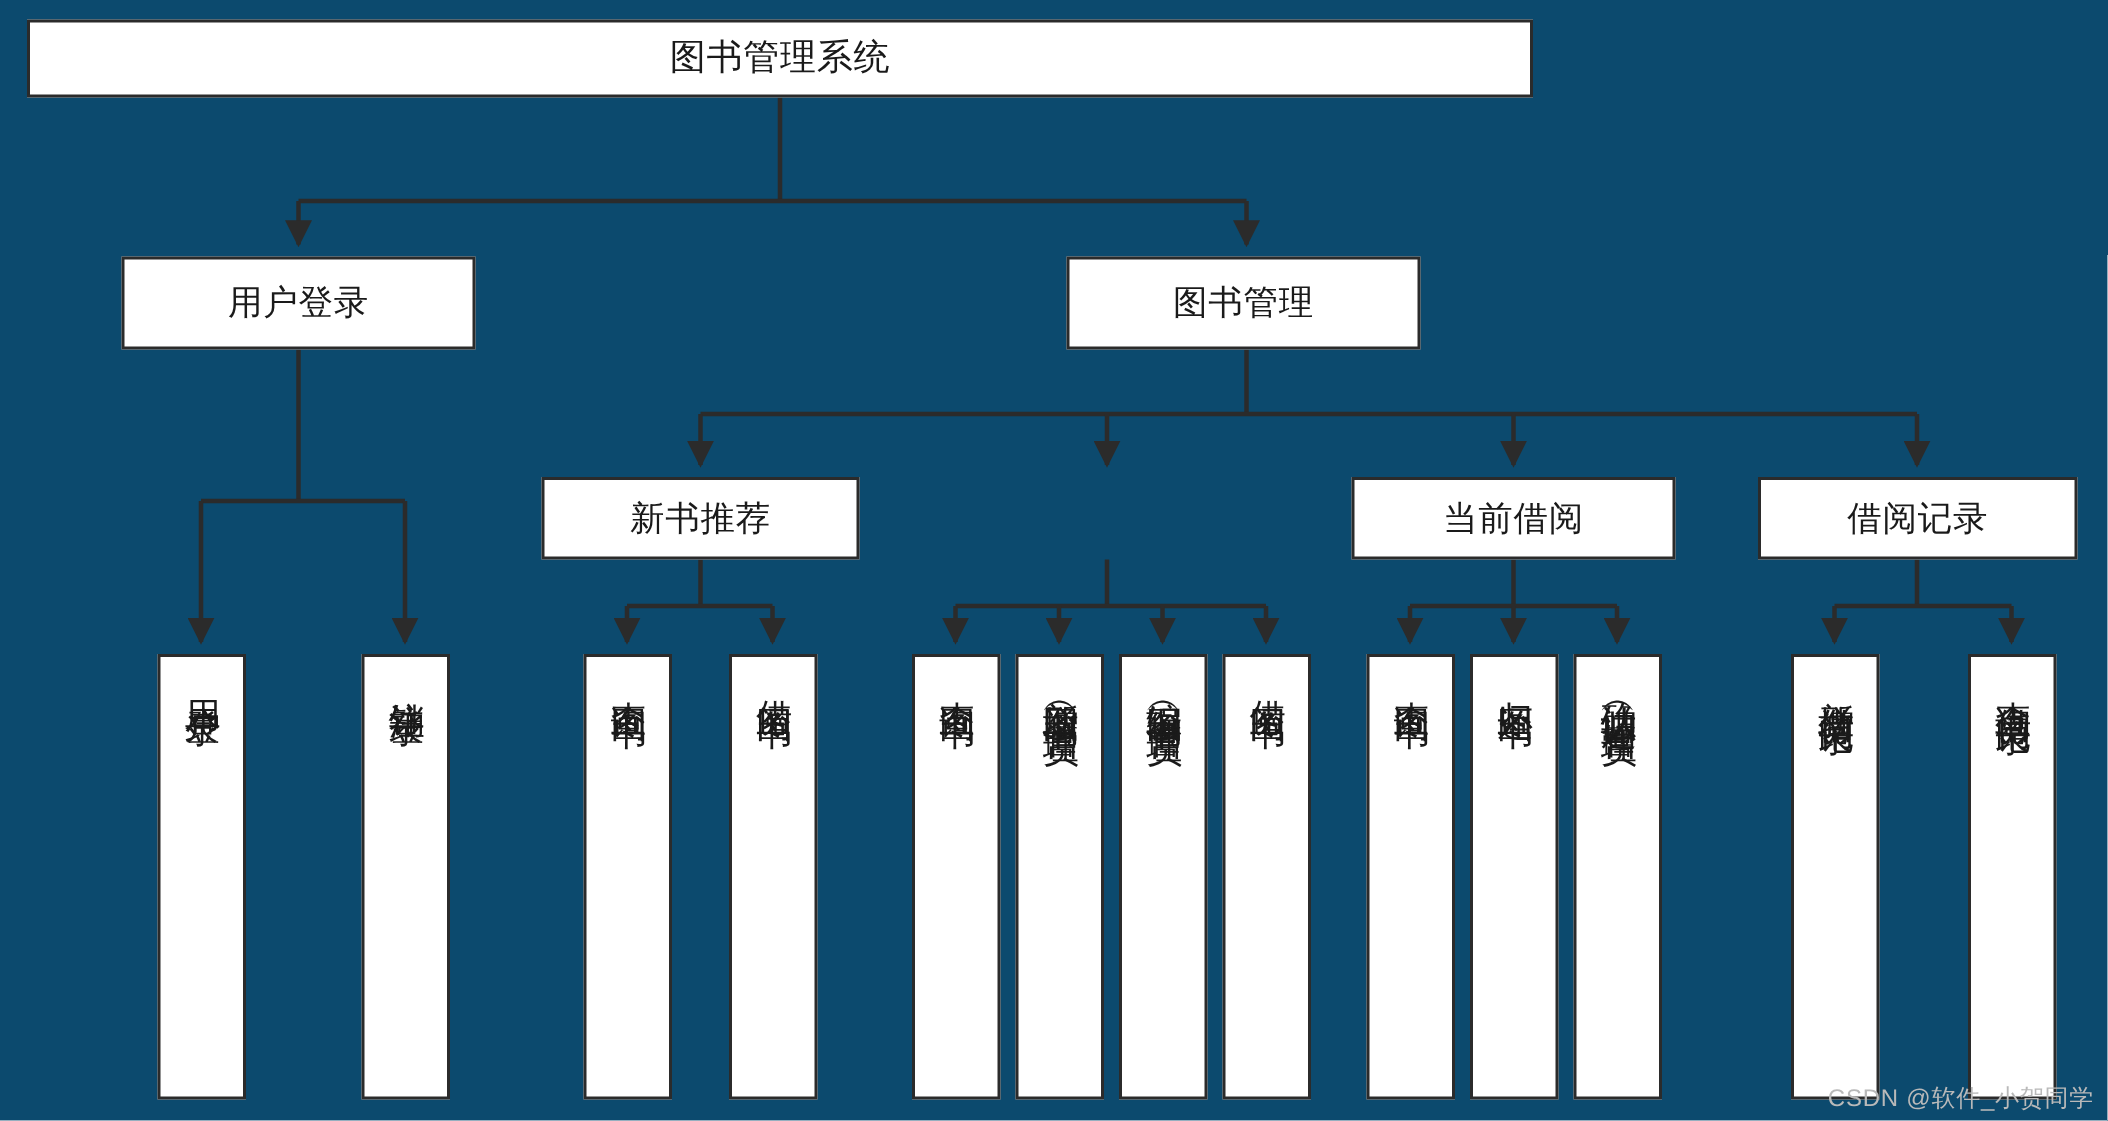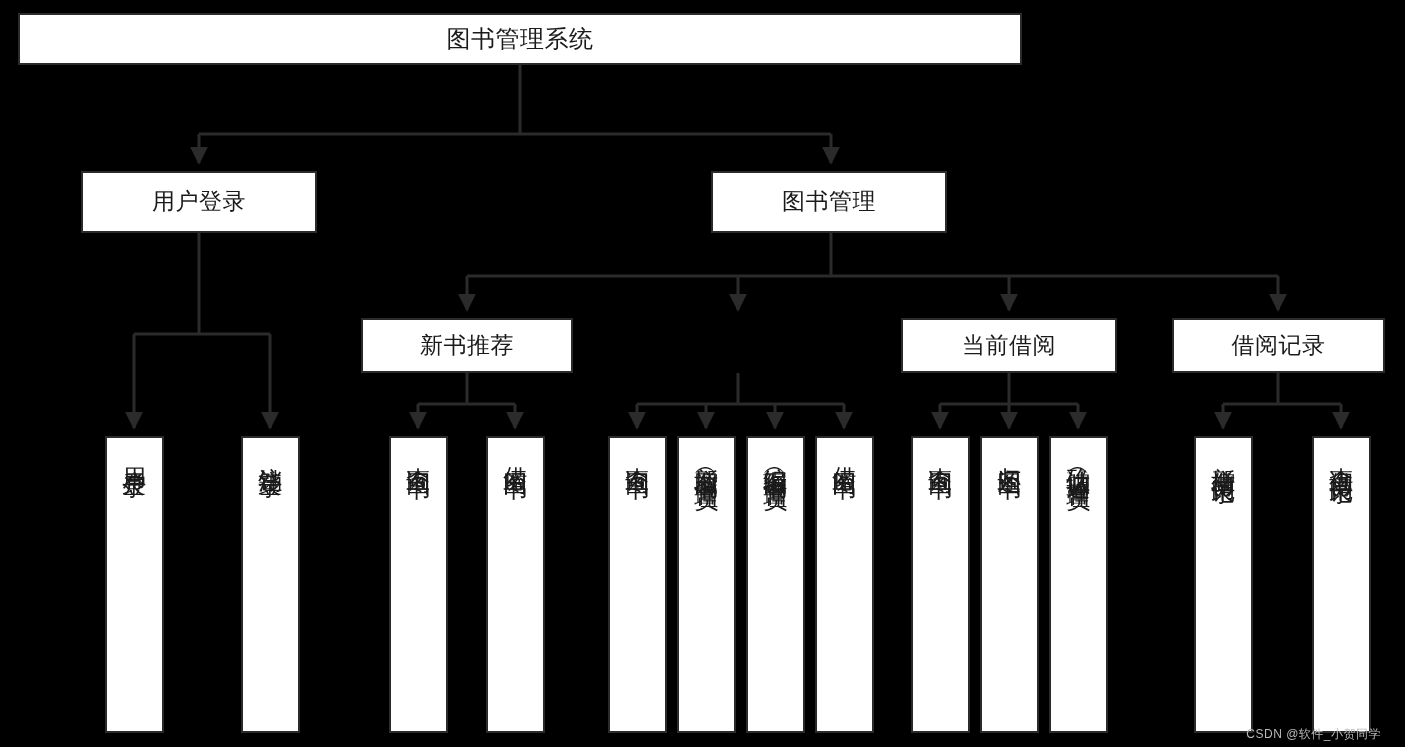--- a/index.html
+++ b/index.html
@@ -8,21 +8,21 @@
     padding: 0;
     background: #ffffff;
   }
   body {
     font-family: "Liberation Sans", "DejaVu Sans", sans-serif;
   }
   #canvas {
     position: relative;
     width: 1405px;
     height: 747px;
-    background: #000000;
+    background: #0c4a6e;
     overflow: hidden;
   }
   svg#connectors {
     position: absolute;
     left: 0;
     top: 0;
     width: 1405px;
     height: 747px;
     pointer-events: none;
   }
@@ -59,23 +59,23 @@
   .node.vert .node-label {
     writing-mode: vertical-rl;
     text-orientation: upright;
     font-size: 24px;
     line-height: 1.06;
     letter-spacing: 3px;
     white-space: nowrap;
   }
   .watermark {
     position: absolute;
-    right: 24px;
+    right: 9px;
     bottom: 4px;
-    font-size: 12px;
+    font-size: 16px;
     color: #b9b9b9;
     letter-spacing: 0.5px;
     white-space: nowrap;
     user-select: none;
   }
 </style>
 </head>
 <body>
 
 <div id="canvas">

